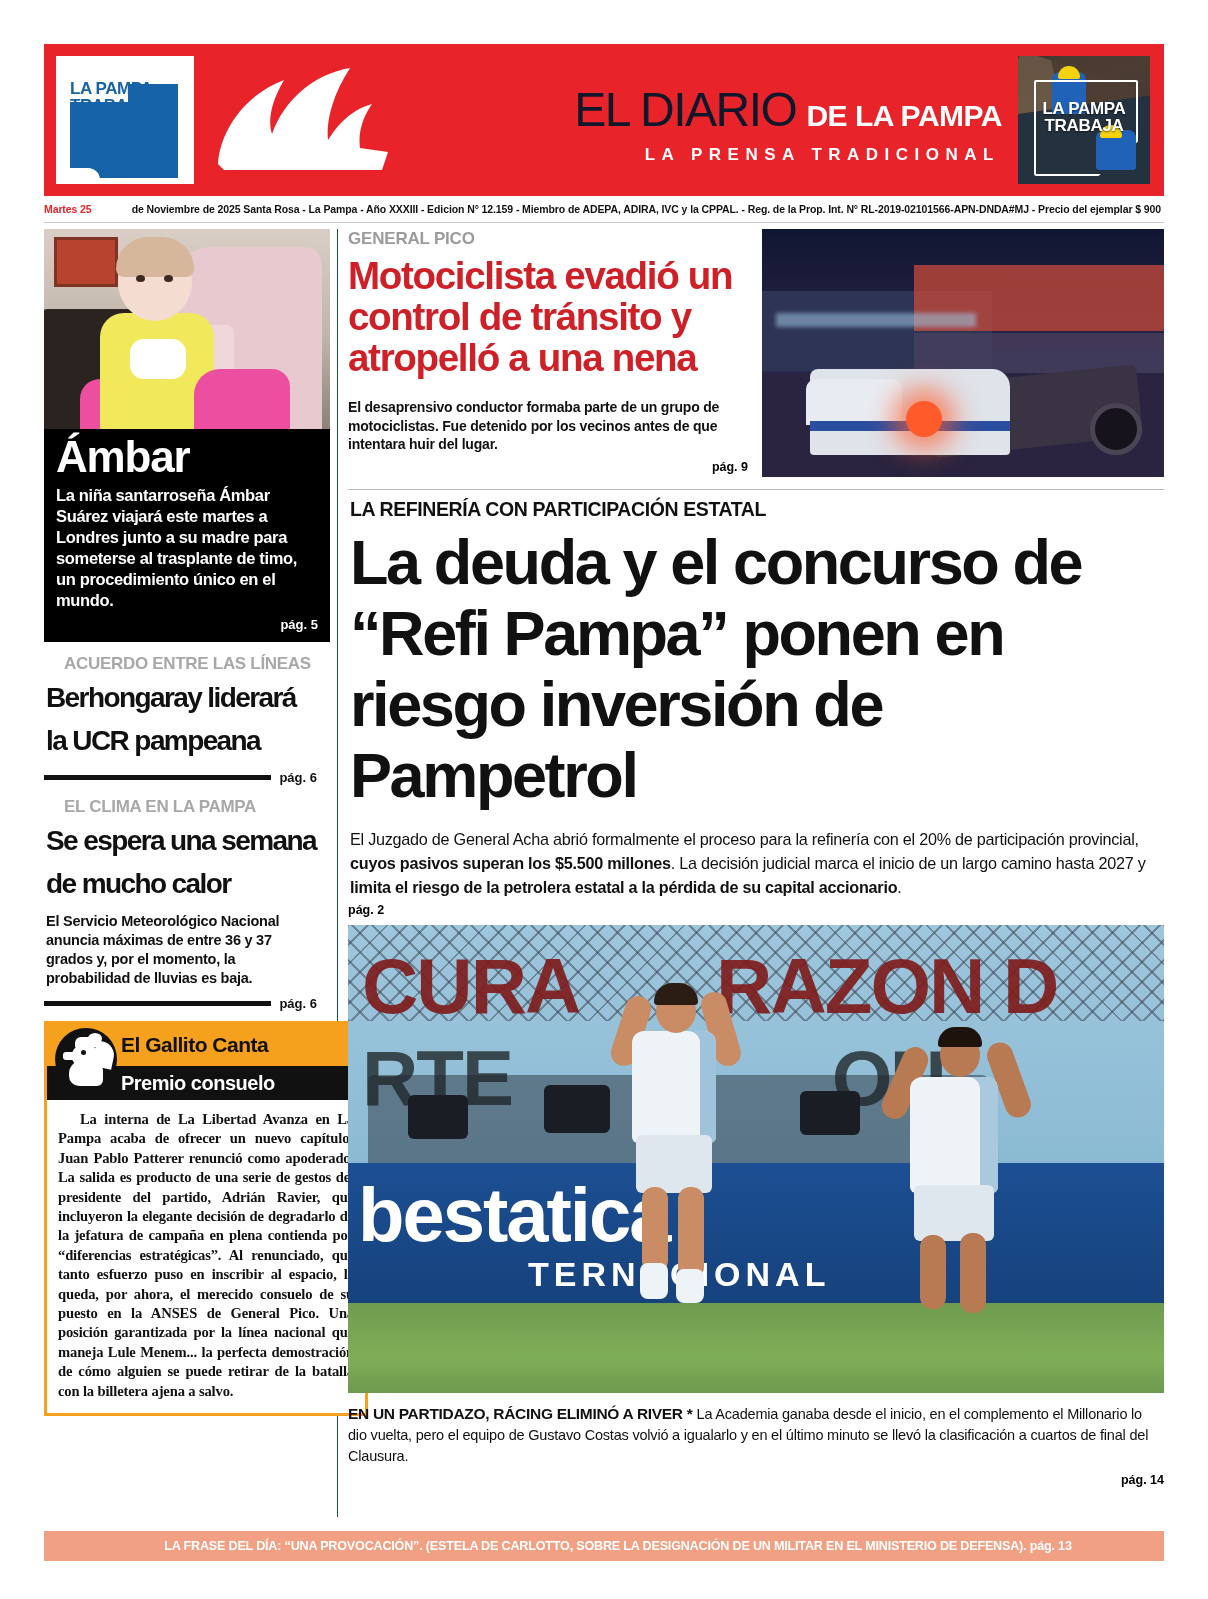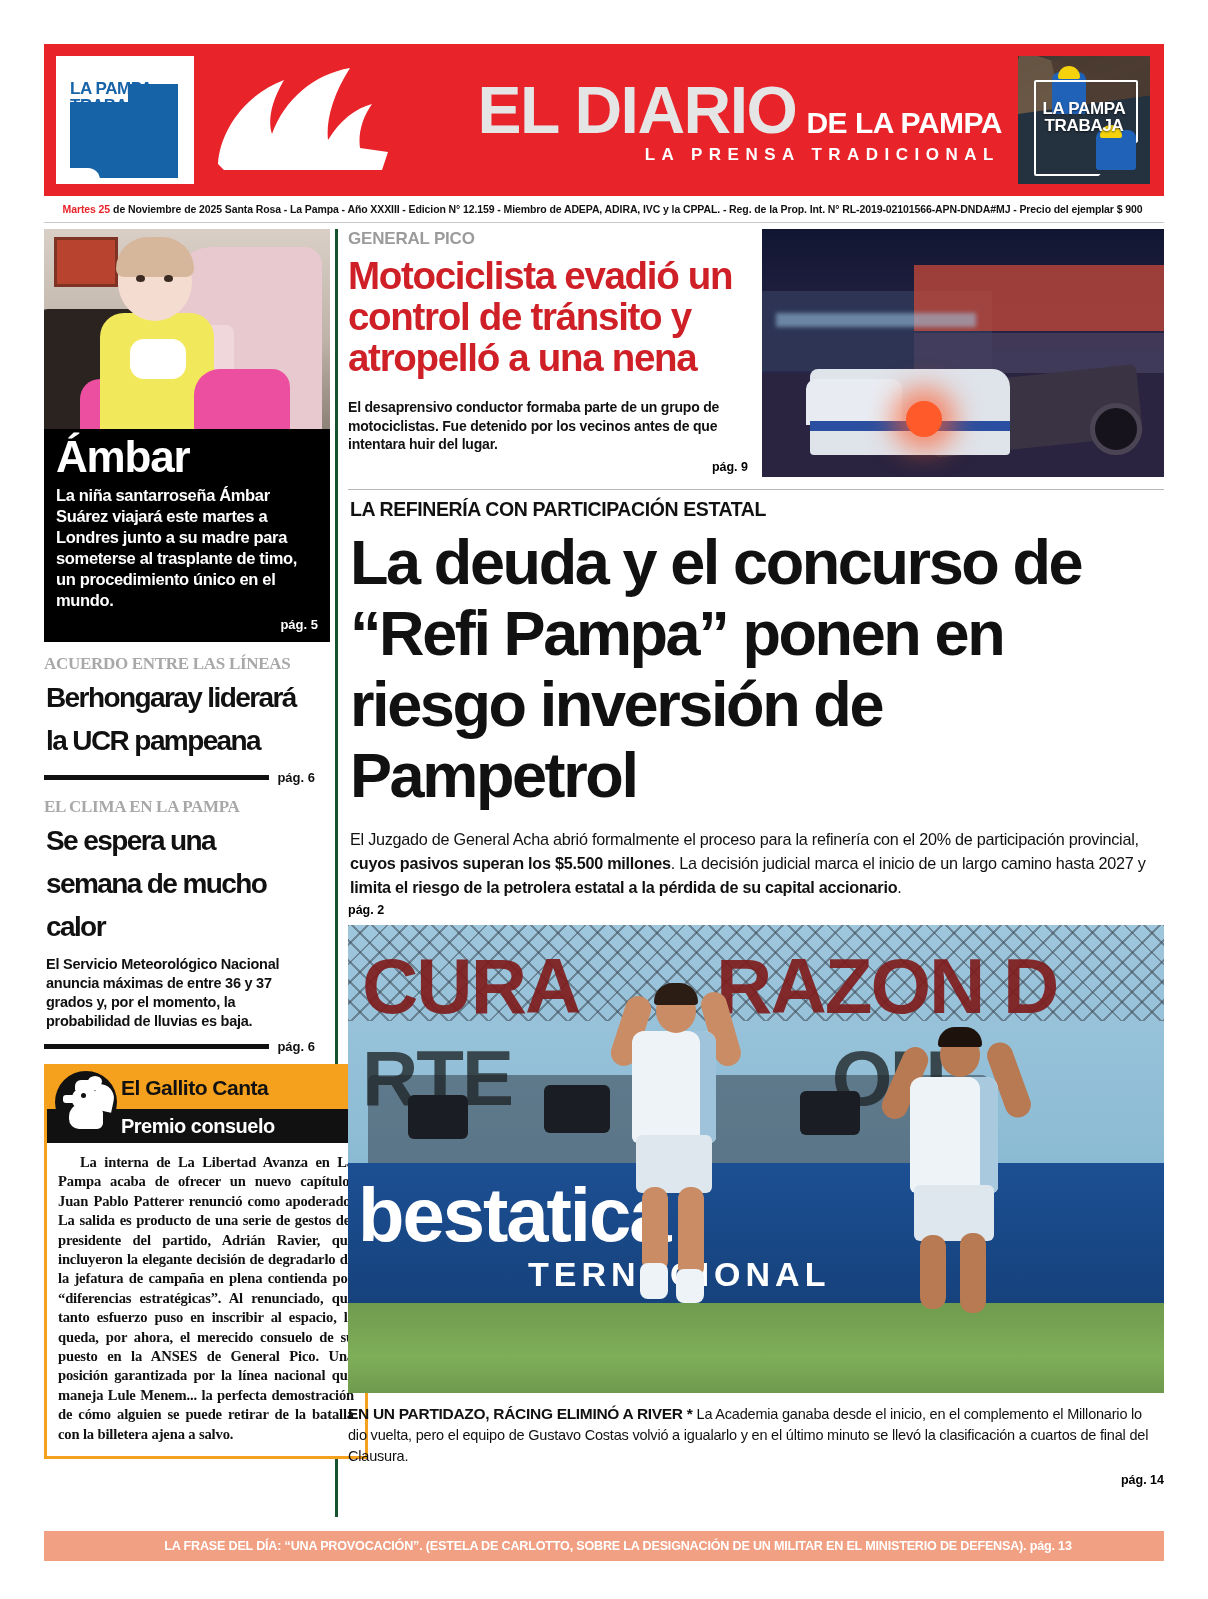--- a/index.html
+++ b/index.html
@@ -92,24 +92,24 @@
     position: relative;
     top: 2px;
   }
   .mh-title-line1 {
     display: flex;
     align-items: baseline;
     justify-content: flex-end;
     white-space: nowrap;
   }
   .mh-title-main {
-    color: #e5e5e5;
-    font-size: 66px;
+    color: #0f172a;
+    font-size: 48px;
     line-height: 62px;
-    font-weight: 700;
+    font-weight: 400;
     letter-spacing: -1.5px;
     font-family: "Liberation Sans", sans-serif;
   }
   .mh-title-sub {
     color: #ffffff;
     font-size: 30px;
     line-height: 30px;
     font-weight: 800;
     letter-spacing: -0.5px;
     margin-left: 10px;
@@ -173,42 +173,42 @@
     text-shadow: 0 1px 2px rgba(0,0,0,.6);
     font-family: "Liberation Sans", sans-serif;
   }
 
   
   .dateline {
     height: 26px;
     border-bottom: 1px solid #c9c9c9;
     display: flex;
     align-items: center;
-    justify-content: center;
+    justify-content: space-between;
     font-family: "Liberation Sans", sans-serif;
     font-size: 10.5px;
     font-weight: 700;
     color: #111;
     letter-spacing: -0.1px;
     white-space: nowrap;
   }
   .dateline .dl-red { color: #e8232a; }
   .dateline span { margin-right: 3px; }
   .dl-light { font-weight: 600; }
 
   
   .content {
     display: flex;
     margin-top: 6px;
     height: 1288px;
   }
   .col-left {
     width: 294px;
     flex: 0 0 294px;
-    border-right: 3px solid #14532d;
+    border-right: 1px solid #14532d;
     padding-right: 20px;
     box-sizing: border-box;
   }
   .col-right {
     flex: 1 1 auto;
     padding-left: 10px;
     box-sizing: border-box;
   }
 
   
@@ -257,25 +257,25 @@
   }
   .ambar-pag {
     color:#ffffff; text-align:right;
     font-weight:700; font-size:13px; margin-top:6px;
     font-family:"Liberation Sans", sans-serif;
   }
 
   
   .kicker {
     color:#a8a8a8;
-    font-family:Liberation Serif, serif;
+    font-family:Liberation Sans, sans-serif;
     font-weight:800;
     font-size:17px;
     letter-spacing:-0.3px;
-    margin: 12px 0 2px 0;
+    margin: 12px 0 2px 20px;
     text-transform: uppercase;
   }
   .left-head {
     font-family:"Liberation Sans", sans-serif;
     font-weight:800;
     color:#111;
     font-size:28px;
     line-height:43px;
     letter-spacing:-1.6px;
     margin: 0 0 0 2px;

